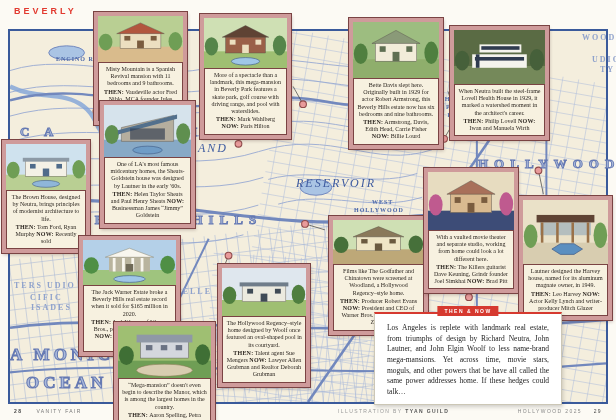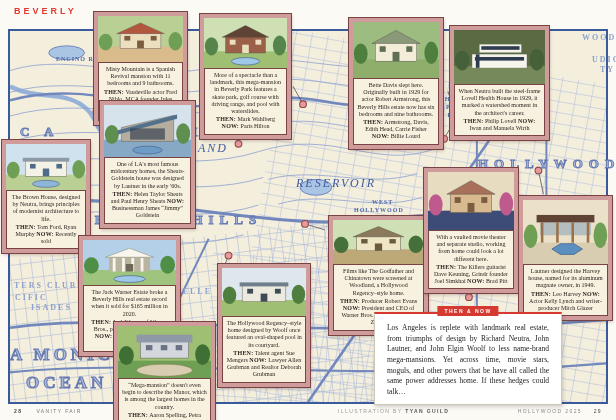--- a/index.html
+++ b/index.html
@@ -134,22 +134,22 @@
       <span class="mlabel ml-small" style="left: 436px; top: 73px;">PEAK</span>
       <span class="mlabel ml-small" style="left: 437px; top: 81px;">1825</span>
       <span class="mlabel ml-big" style="left: 468px; top: 109px;">HOLLYWOOD</span>
       <span class="mlabel ml-med" style="left: 572px; top: 2px;">WOOD</span>
       <span class="mlabel ml-med" style="left: 582px; top: 24px;">UDIO</span>
       <span class="mlabel ml-med" style="left: 590px; top: 34px;">TY</span>
       <span class="mlabel ml-big" style="left: 70px; top: 165px;">BEVERLY HILLS</span>
       <span class="mlabel ml-small" style="left: 362px; top: 168px;">WEST</span>
       <span class="mlabel ml-small" style="left: 344px; top: 176px;">HOLLYWOOD</span>
       <span class="mlabel ml-script" style="left: 286px; top: 145px;">RESERVOIR</span>
-      <span class="mlabel ml-med" style="left: 4px; top: 250px;">TERS CLUB</span>
-      <span class="mlabel ml-med" style="left: 5px; top: 262px;">CIFIC</span>
+      <span class="mlabel ml-med" style="left: 4px; top: 250px;">TERS UDIO</span>
+      <span class="mlabel ml-med" style="left: 20px; top: 262px;">CIFIC</span>
       <span class="mlabel ml-med" style="left: 9px; top: 272px; padding-left: 12px;">ISADES</span>
       <span class="mlabel ml-med" style="left: 142px; top: 256px;">SAWTELLE</span>
       <span class="mlabel ml-huge" style="left: 0px; top: 314px;">A MONICA</span>
       <span class="mlabel ml-huge" style="left: 16px; top: 342px;">OCEAN PARK</span>
       <span class="mlabel ml-big" style="left: 576px; top: 259px;">ARE</span>
     </div>
 </div>
 
 <div class="callout" style="left:94px;top:12px;width:93px">
   <div class="c-art" style="height:46px">

